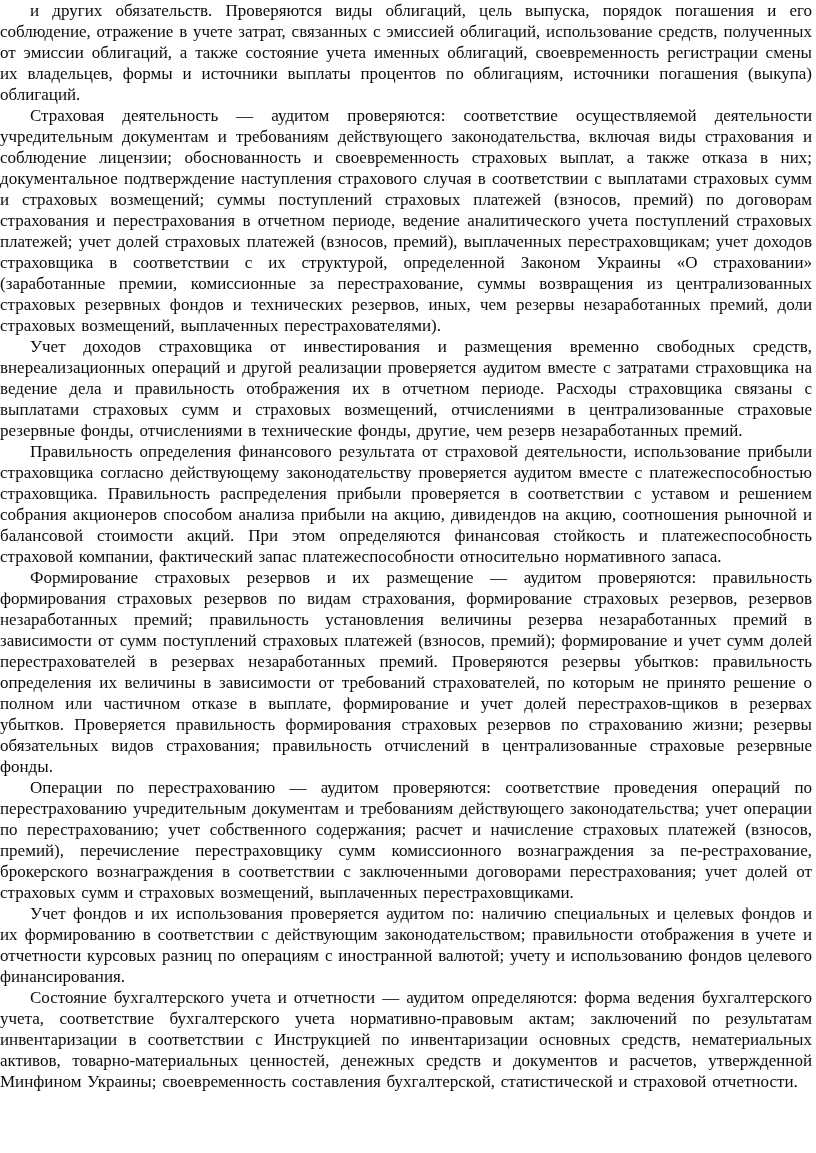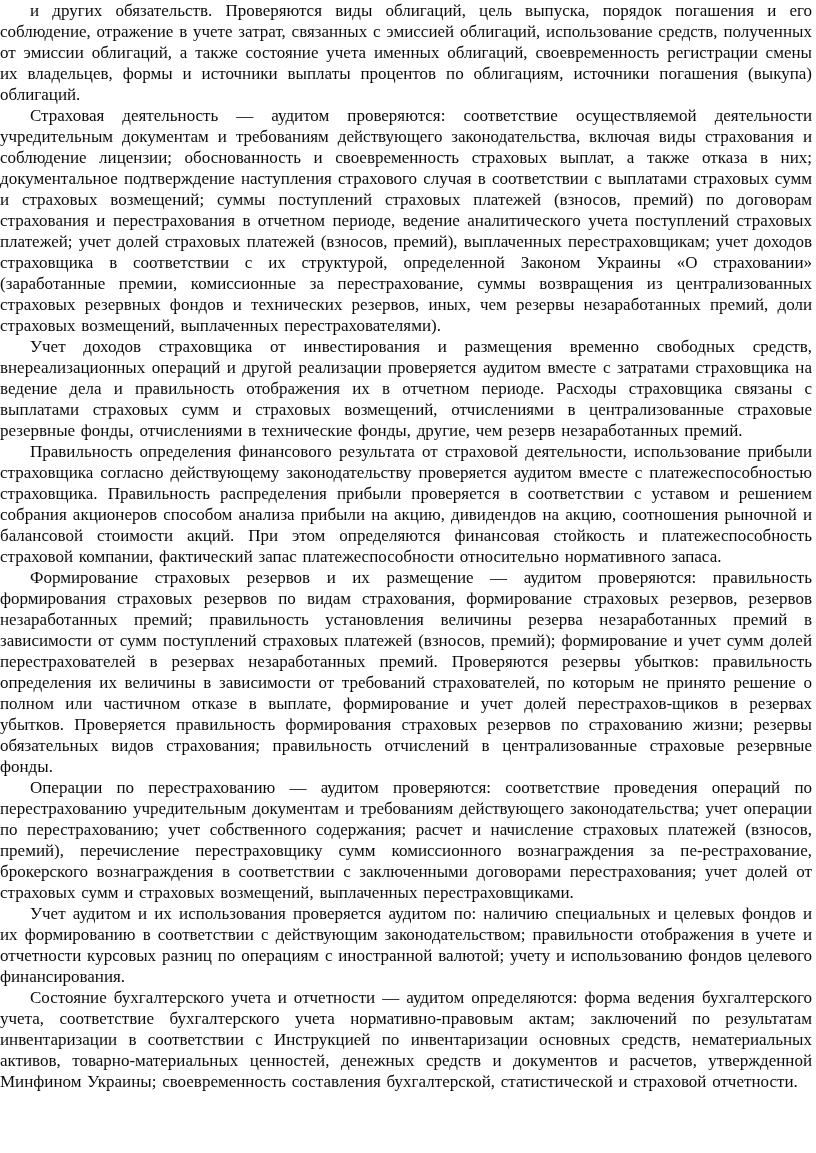--- a/index.html
+++ b/index.html
@@ -42,16 +42,16 @@
 <body>
 
 <div class="page">
   <div class="doc" id="doc-body" style="color: rgb(10, 10, 10);">
       <p><span>и других обязательств. Проверяются виды облигаций, цель выпуска, порядок погашения и его соблюдение, отражение в учете затрат, связанных с эмиссией облигаций, использование средств, полученных от эмиссии облигаций, а также состояние учета именных облигаций, своевременность регистрации смены их владельцев, формы и источники выплаты процентов по облигациям, источники погашения (выкупа) облигаций.</span></p>
       <p><b>Страховая деятельность</b><span> — аудитом проверяются: соответствие осуществляемой деятельности учредительным документам и требованиям действующего законодательства, включая виды страхования и соблюдение лицензии; обоснованность и своевременность страховых выплат, а также отказа в них; документальное подтверждение наступления страхового случая в соответствии с выплатами страховых сумм и страховых возмещений; суммы поступлений страховых платежей (взносов, премий) по договорам страхования и перестрахования в отчетном периоде, ведение аналитического учета поступлений страховых платежей; учет долей страховых платежей (взносов, премий), выплаченных перестраховщикам; учет доходов страховщика в соответствии с их структурой, определенной Законом Украины «О страховании» (заработанные премии, комиссионные за перестрахование, суммы возвращения из централизованных страховых резервных фондов и технических резервов, иных, чем резервы незаработанных премий, доли страховых возмещений, выплаченных перестрахователями).</span></p>
       <p><span>Учет доходов страховщика от инвестирования и размещения временно свободных средств, внереализационных операций и другой реализации проверяется аудитом вместе с затратами страховщика на ведение дела и правильность отображения их в отчетном периоде. Расходы страховщика связаны с выплатами страховых сумм и страховых возмещений, отчислениями в централизованные страховые резервные фонды, отчислениями в технические фонды, другие, чем резерв незаработанных премий.</span></p>
       <p><span>Правильность определения финансового результата от страховой деятельности, использование прибыли страховщика согласно действующему законодательству проверяется аудитом вместе с платежеспособностью страховщика. Правильность распределения прибыли проверяется в соответствии с уставом и решением собрания акционеров способом анализа прибыли на акцию, дивидендов на акцию, соотношения рыночной и балансовой стоимости акций. При этом определяются финансовая стойкость и платежеспособность страховой компании, фактический запас платежеспособности относительно нормативного запаса.</span></p>
       <p><b>Формирование страховых резервов и их размещение</b><span> — аудитом проверяются: правильность формирования страховых резервов по видам страхования, формирование страховых резервов, резервов незаработанных премий; правильность установления величины резерва незаработанных премий в зависимости от сумм поступлений страховых платежей (взносов, премий); формирование и учет сумм долей перестрахователей в резервах незаработанных премий. Проверяются резервы убытков: правильность определения их величины в зависимости от требований страхователей, по которым не принято решение о полном или частичном отказе в выплате, формирование и учет долей перестрахов-щиков в резервах убытков. Проверяется правильность формирования страховых резервов по страхованию жизни; резервы обязательных видов страхования; правильность отчислений в централизованные страховые резервные фонды.</span></p>
       <p><b>Операции по перестрахованию</b><span> — аудитом проверяются: соответствие проведения операций по перестрахованию учредительным документам и требованиям действующего законодательства; учет операции по перестрахованию; учет собственного содержания; расчет и начисление страховых платежей (взносов, премий), перечисление перестраховщику сумм комиссионного вознаграждения за пе-рестрахование, брокерского вознаграждения в соответствии с заключенными договорами перестрахования; учет долей от страховых сумм и страховых возмещений, выплаченных перестраховщиками.</span></p>
-      <p><b>Учет аудитом и их использования</b><span> проверяется аудитом по: наличию специальных и целевых фондов и их формированию в соответствии с действующим законодательством; правильности отображения в учете и отчетности курсовых разниц по операциям с иностранной валютой; учету и использованию фондов целевого финансирования.</span></p>
+      <p><b>Учет фондов и их использования</b><span> проверяется аудитом по: наличию специальных и целевых фондов и их формированию в соответствии с действующим законодательством; правильности отображения в учете и отчетности курсовых разниц по операциям с иностранной валютой; учету и использованию фондов целевого финансирования.</span></p>
       <p><b>Состояние бухгалтерского учета и отчетности —</b><span> аудитом определяются: форма ведения бухгалтерского учета, соответствие бухгалтерского учета нормативно-правовым актам; заключений по результатам инвентаризации в соответствии с Инструкцией по инвентаризации основных средств, нематериальных активов, товарно-материальных ценностей, денежных средств и документов и расчетов, утвержденной Минфином Украины; своевременность составления бухгалтерской, статистической и страховой отчетности.</span></p>
     </div>
 </div>
 
 </body></html>

